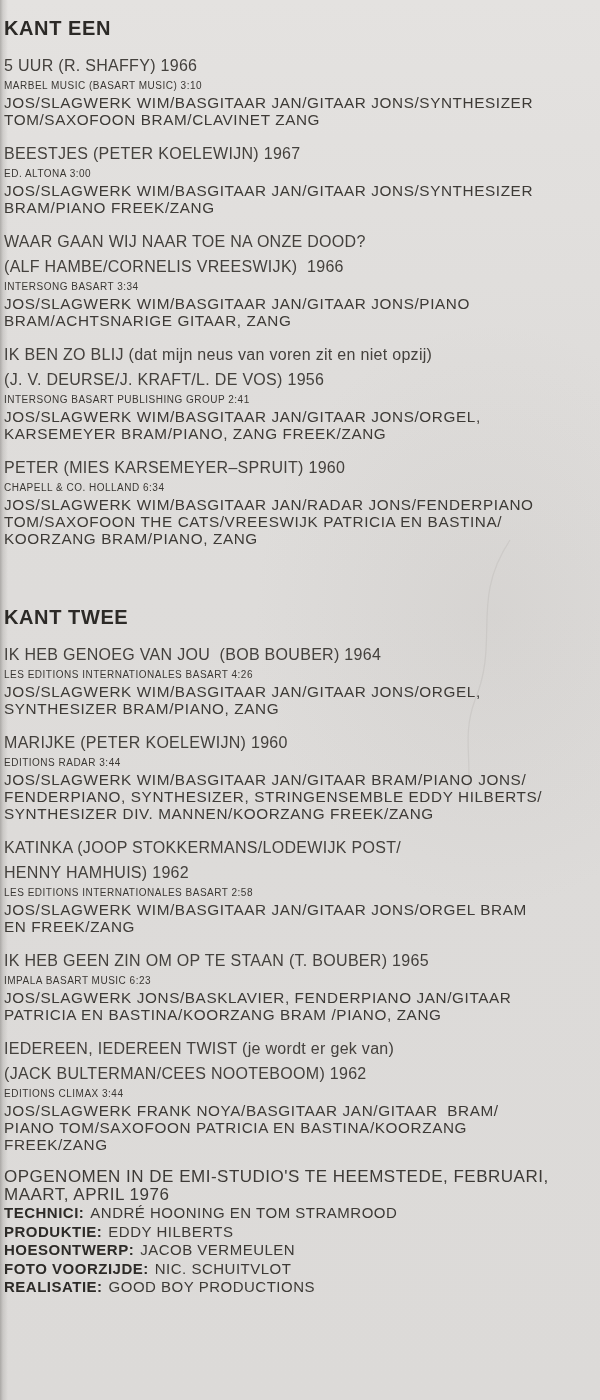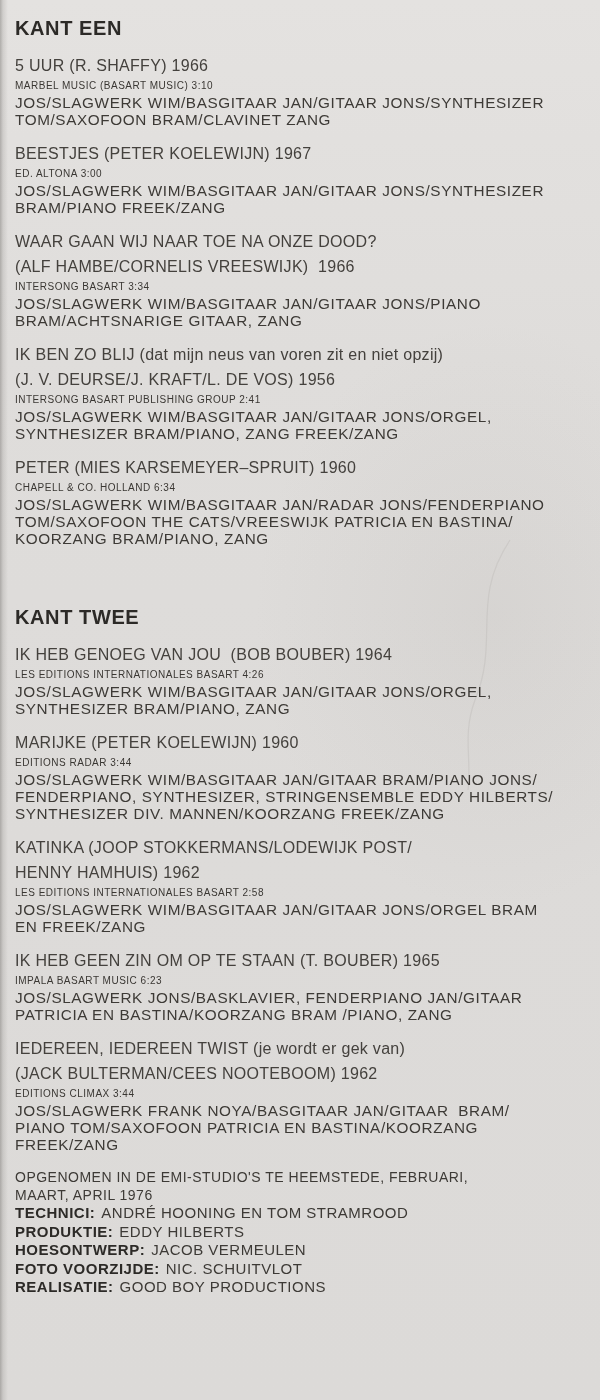--- a/index.html
+++ b/index.html
@@ -20,21 +20,21 @@
       linear-gradient(180deg, #e4e2e0 0%, #dfdddb 25%, #dddbd9 60%, #dcdad8 100%);
   }
   .crease {
     position: absolute;
     left: 0; top: 0;
     pointer-events: none;
     opacity: 0.35;
   }
   .content {
     position: relative;
-    padding: 18px 10px 0 15px;
+    padding: 18px 10px 0 4px;
   }
   .side-header {
     font-size: 20px;
     line-height: 20px;
     font-weight: bold;
     letter-spacing: 0.6px;
     color: #2c2a27;
     margin: 0 0 15px 0;
     white-space: pre;
   }
@@ -57,21 +57,21 @@
   .credit-line {
     font-size: 15.3px;
     line-height: 17px;
     letter-spacing: 0.6px;
     color: #3d3a36;
     white-space: pre;
   }
   .side-two { margin-top: 60px; }
   .footer { margin-top: 15px; }
   .footer-line {
-    font-size: 14px;
+    font-size: 17px;
     line-height: 18px;
     letter-spacing: 0.5px;
     color: #3d3a36;
     white-space: pre;
   }
   .footer-credit {
     font-size: 15px;
     line-height: 18.5px;
     letter-spacing: 0.5px;
     color: #3d3a36;
@@ -115,21 +115,21 @@
       <div class="pub-line">INTERSONG BASART 3:34</div>
       <div class="credit-line">JOS/SLAGWERK WIM/BASGITAAR JAN/GITAAR JONS/PIANO</div>
       <div class="credit-line">BRAM/ACHTSNARIGE GITAAR, ZANG</div>
     </div>
 
     <div class="track">
       <div class="title-line">IK BEN ZO BLIJ (dat mijn neus van voren zit en niet opzij)</div>
       <div class="title-line">(J. V. DEURSE/J. KRAFT/L. DE VOS) 1956</div>
       <div class="pub-line">INTERSONG BASART PUBLISHING GROUP 2:41</div>
       <div class="credit-line">JOS/SLAGWERK WIM/BASGITAAR JAN/GITAAR JONS/ORGEL,</div>
-      <div class="credit-line">SYNTHESIZER BRAM/PIANO, ZANG FREEK/ZANG</div>
+      <div class="credit-line">KARSEMEYER BRAM/PIANO, ZANG FREEK/ZANG</div>
     </div>
 
     <div class="track">
       <div class="title-line">PETER (MIES KARSEMEYER–SPRUIT) 1960</div>
       <div class="pub-line">CHAPELL &amp; CO. HOLLAND 6:34</div>
       <div class="credit-line">JOS/SLAGWERK WIM/BASGITAAR JAN/RADAR JONS/FENDERPIANO</div>
       <div class="credit-line">TOM/SAXOFOON THE CATS/VREESWIJK PATRICIA EN BASTINA/</div>
       <div class="credit-line">KOORZANG BRAM/PIANO, ZANG</div>
     </div>
   </div>

